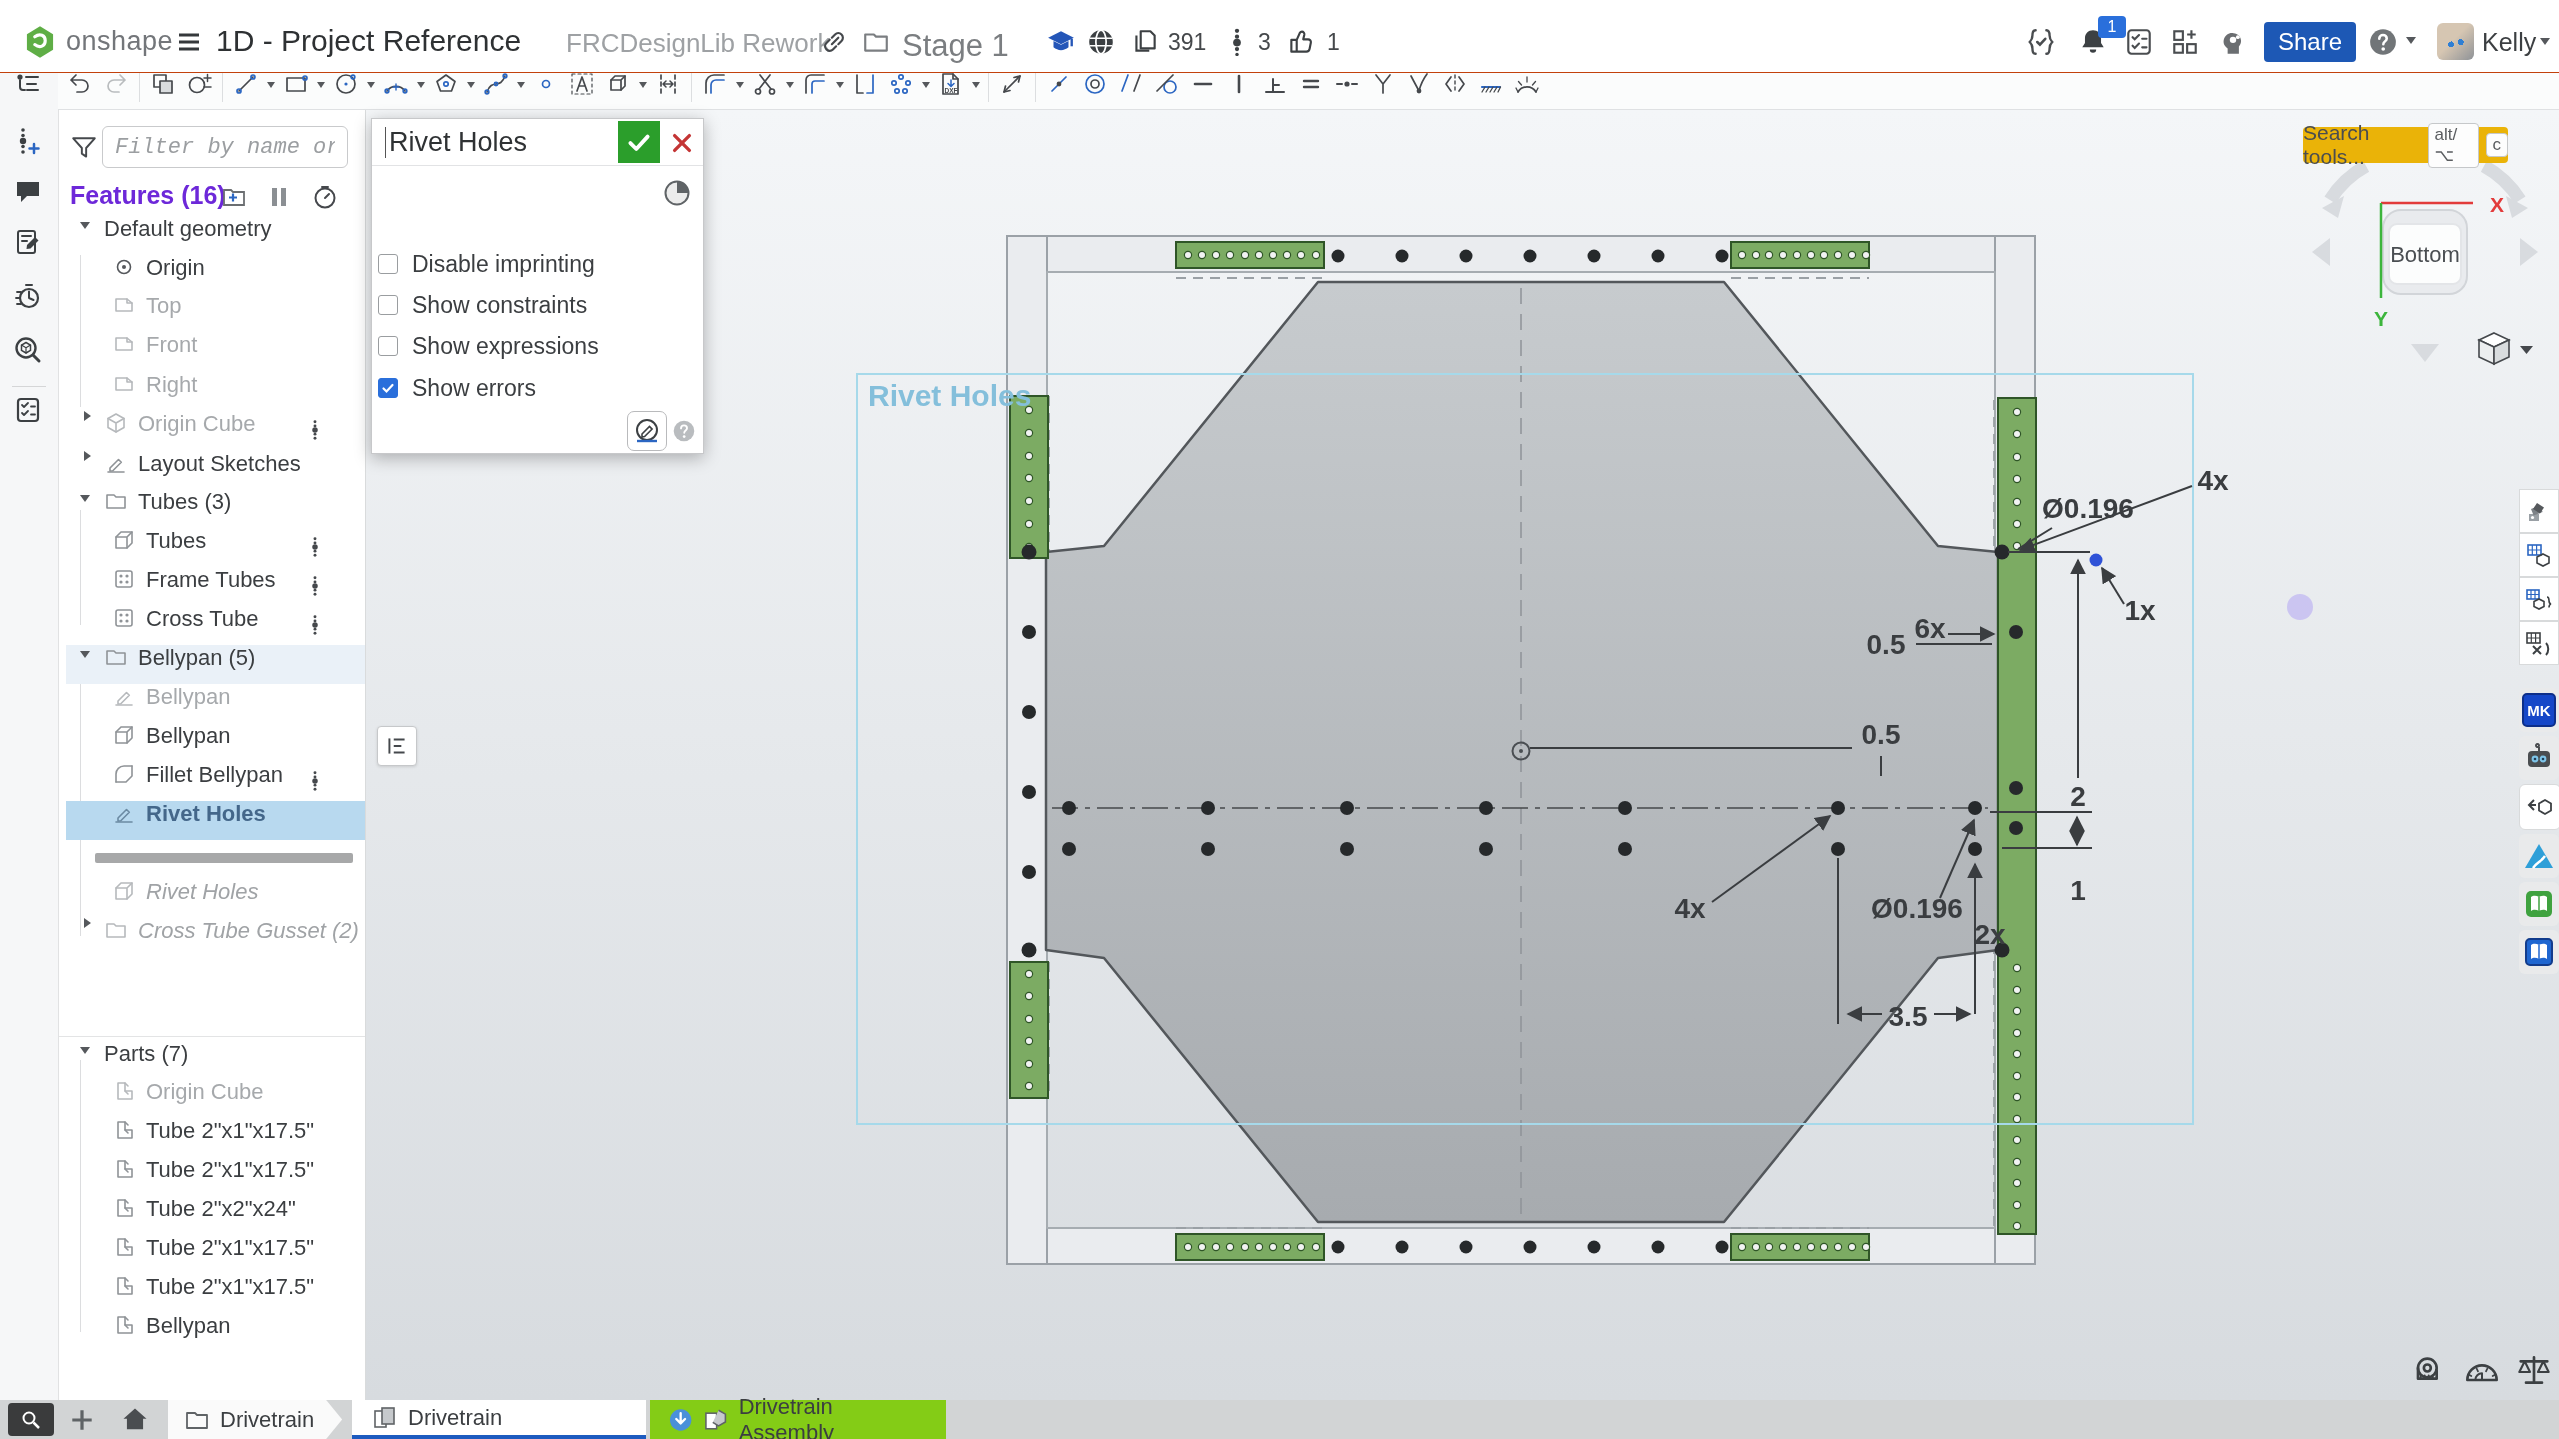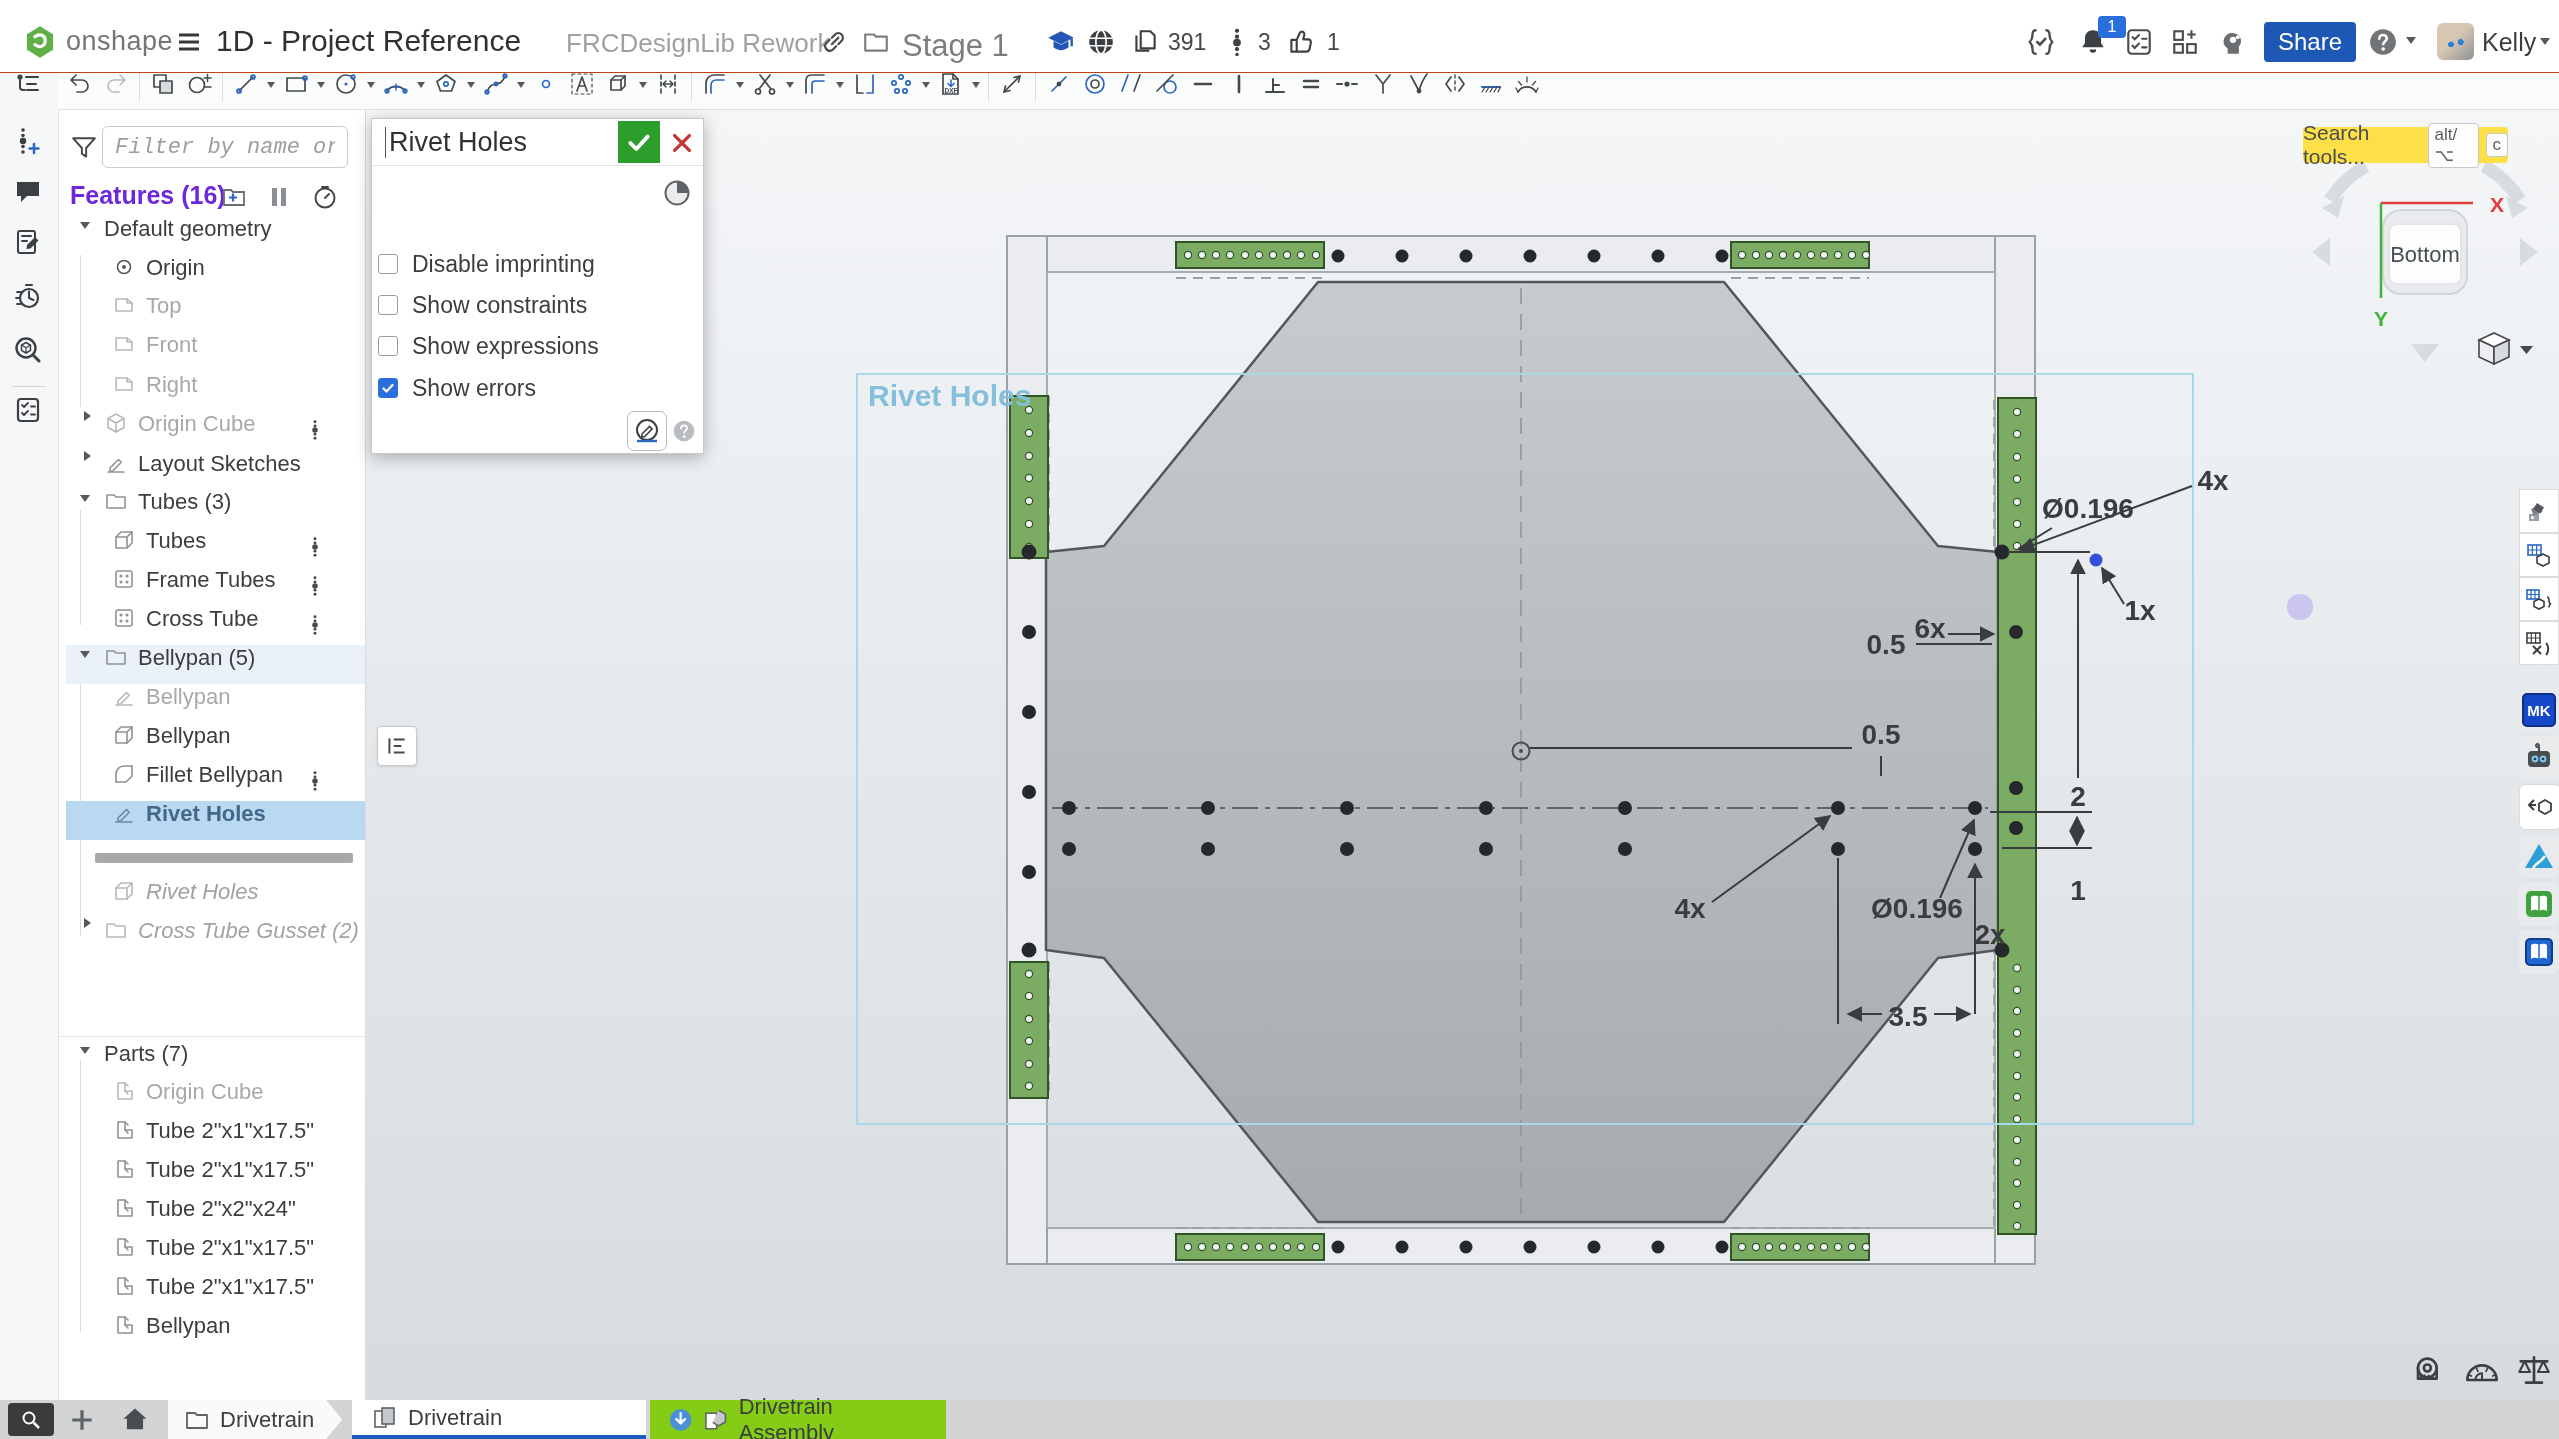--- a/index.html
+++ b/index.html
@@ -25,21 +25,21 @@
   .car{width:0;height:0;border:5px solid transparent;border-top:7px solid #55585c;display:inline-block}
   
   #toolbar{position:absolute;left:58px;top:60px;width:2501px;height:50px;background:#fbfcfc;
      border-bottom:1px solid #dfe1e3;display:flex;align-items:center;padding-left:4px;box-sizing:border-box;z-index:15}
   .tb{width:36px;height:40px;display:flex;align-items:center;justify-content:center;flex:0 0 auto}
   .tb svg{width:27px;height:27px;fill:none;stroke:#45484c;stroke-width:1.7;stroke-linecap:round;stroke-linejoin:round}
   .tb svg .b{stroke:#2b66c2}
   .tcar{width:14px;display:flex;justify-content:center;flex:0 0 auto}
   .tcar i{width:0;height:0;border:4.5px solid transparent;border-top:6px solid #55585c;margin-top:5px}
   .tsep{width:1px;height:34px;background:#dcdee0;margin:0 5px;flex:0 0 auto}
-  .search-pill{position:absolute;left:2245px;top:67px;width:205px;height:36px;background:#fde047;border-radius:4px;
+  .search-pill{position:absolute;left:2245px;top:67px;width:205px;height:36px;background:#eab308;border-radius:4px;
      display:flex;align-items:center;justify-content:center;gap:7px;font-size:21px;color:#4a4d50}
   .kbd{background:#fdfdfd;border:1px solid #c6c8ca;border-radius:4px;font-size:17px;color:#5a5d60;padding:1px 6px}
   
   #rail{position:absolute;left:0;top:60px;width:58px;height:1340px;background:#f6f7f8;border-right:1px solid #e1e2e3;z-index:14}
   .rico{position:absolute;left:14px;width:30px;height:30px}
   .rico svg{width:30px;height:30px;fill:none;stroke:#3c4043;stroke-width:2;stroke-linecap:round;stroke-linejoin:round}
   
   #fpanel{position:absolute;left:58px;top:110px;width:307px;height:1290px;background:#fff;border-right:1px solid #d9dbdc;z-index:13;overflow:hidden}
   .filter-input{position:absolute;left:44px;top:16px;width:246px;height:42px;border:1px solid #c9cacc;border-radius:6px;
      font-family:Liberation Mono, monospace;font-size:22px;font-style:italic;color:#15803d;padding:0 12px;box-sizing:border-box;outline:none}

